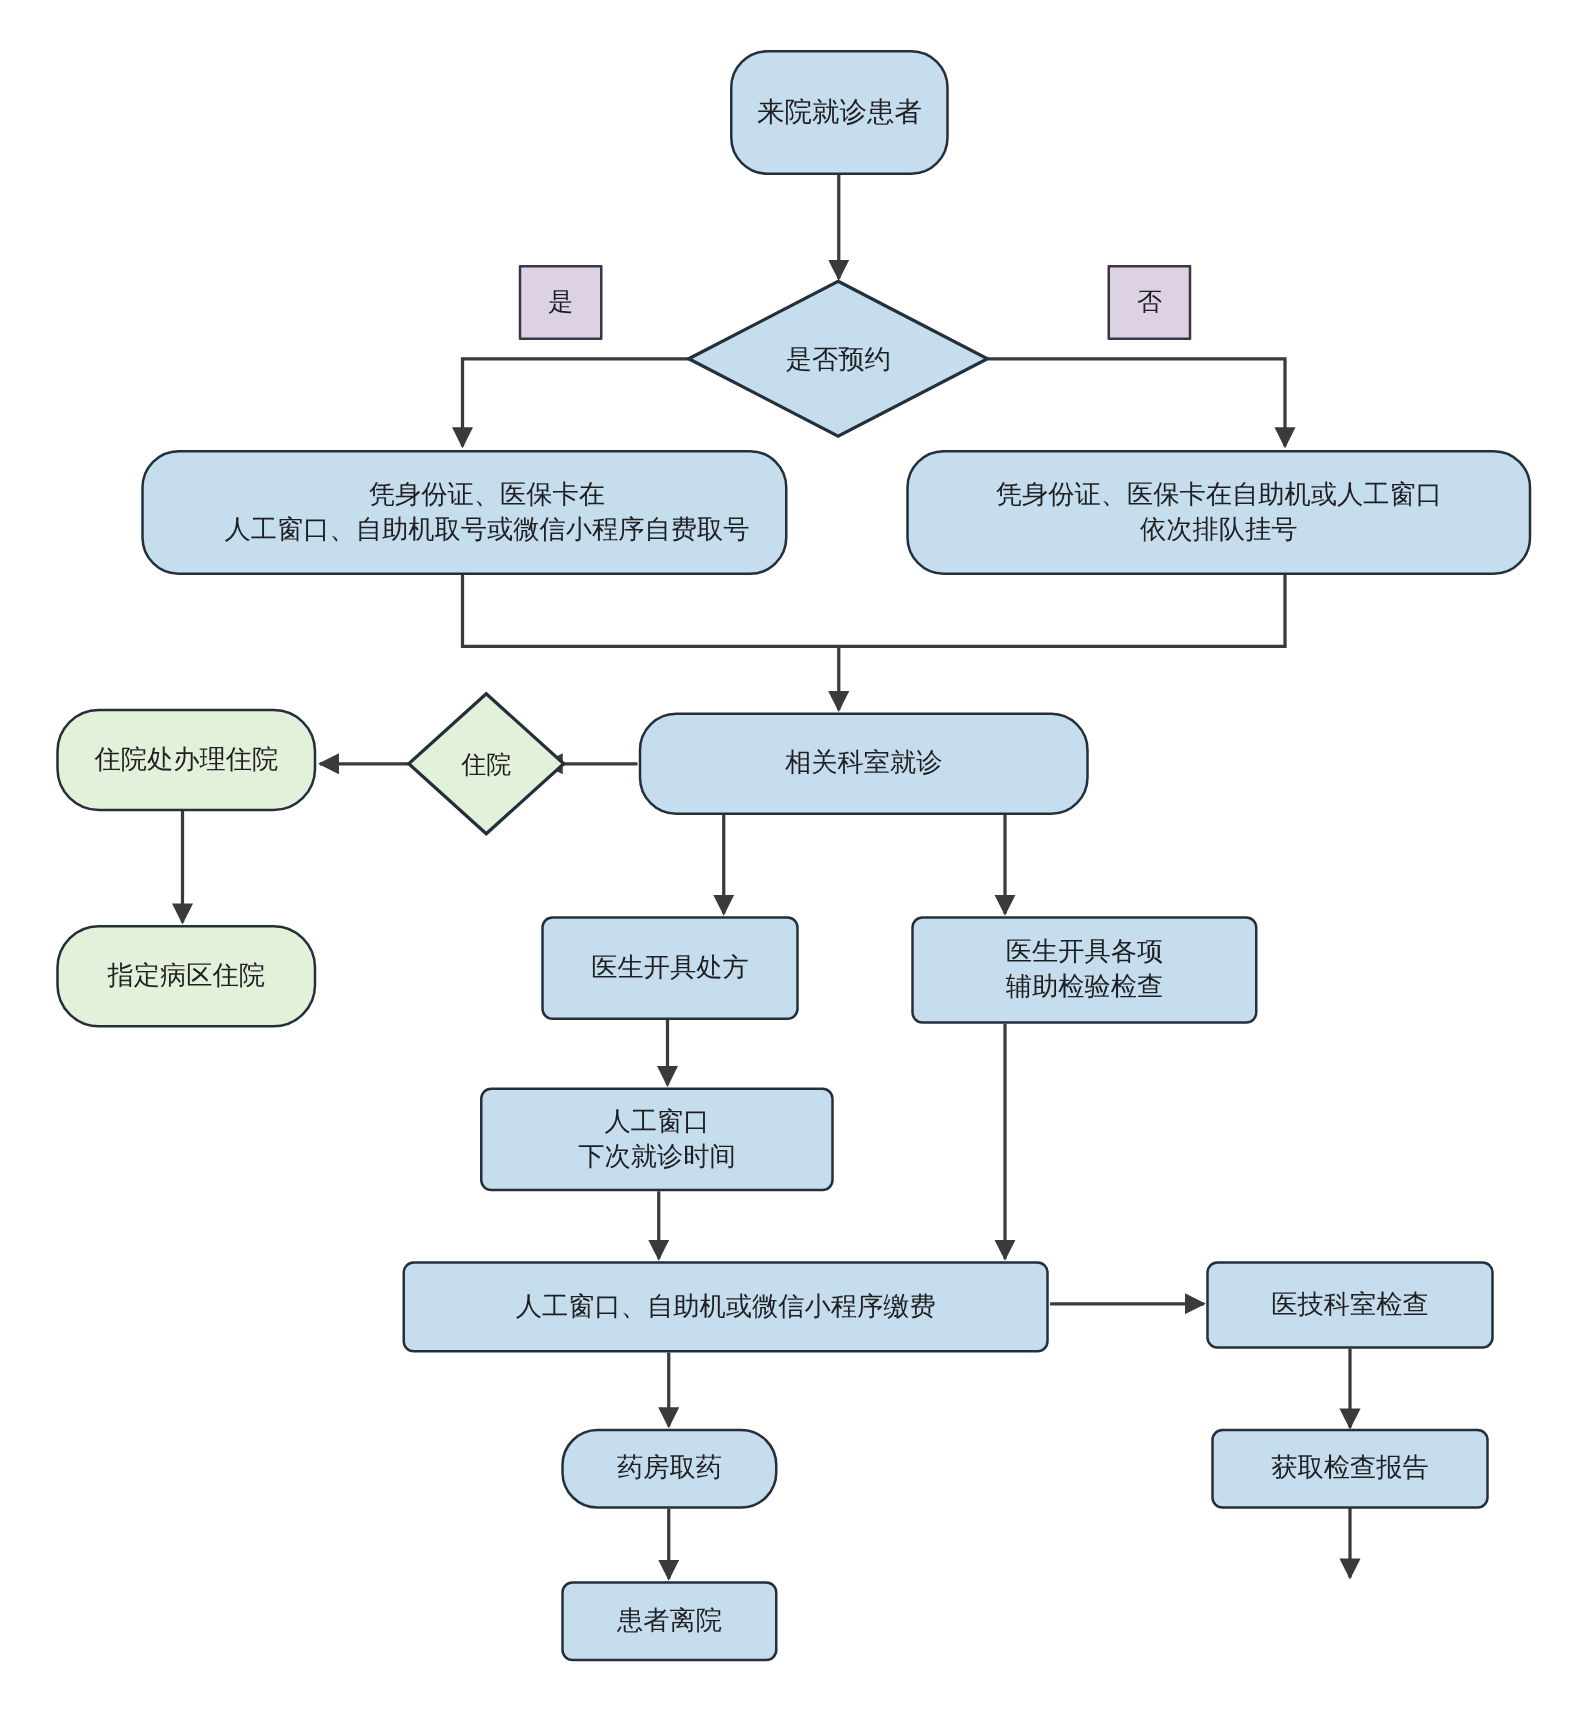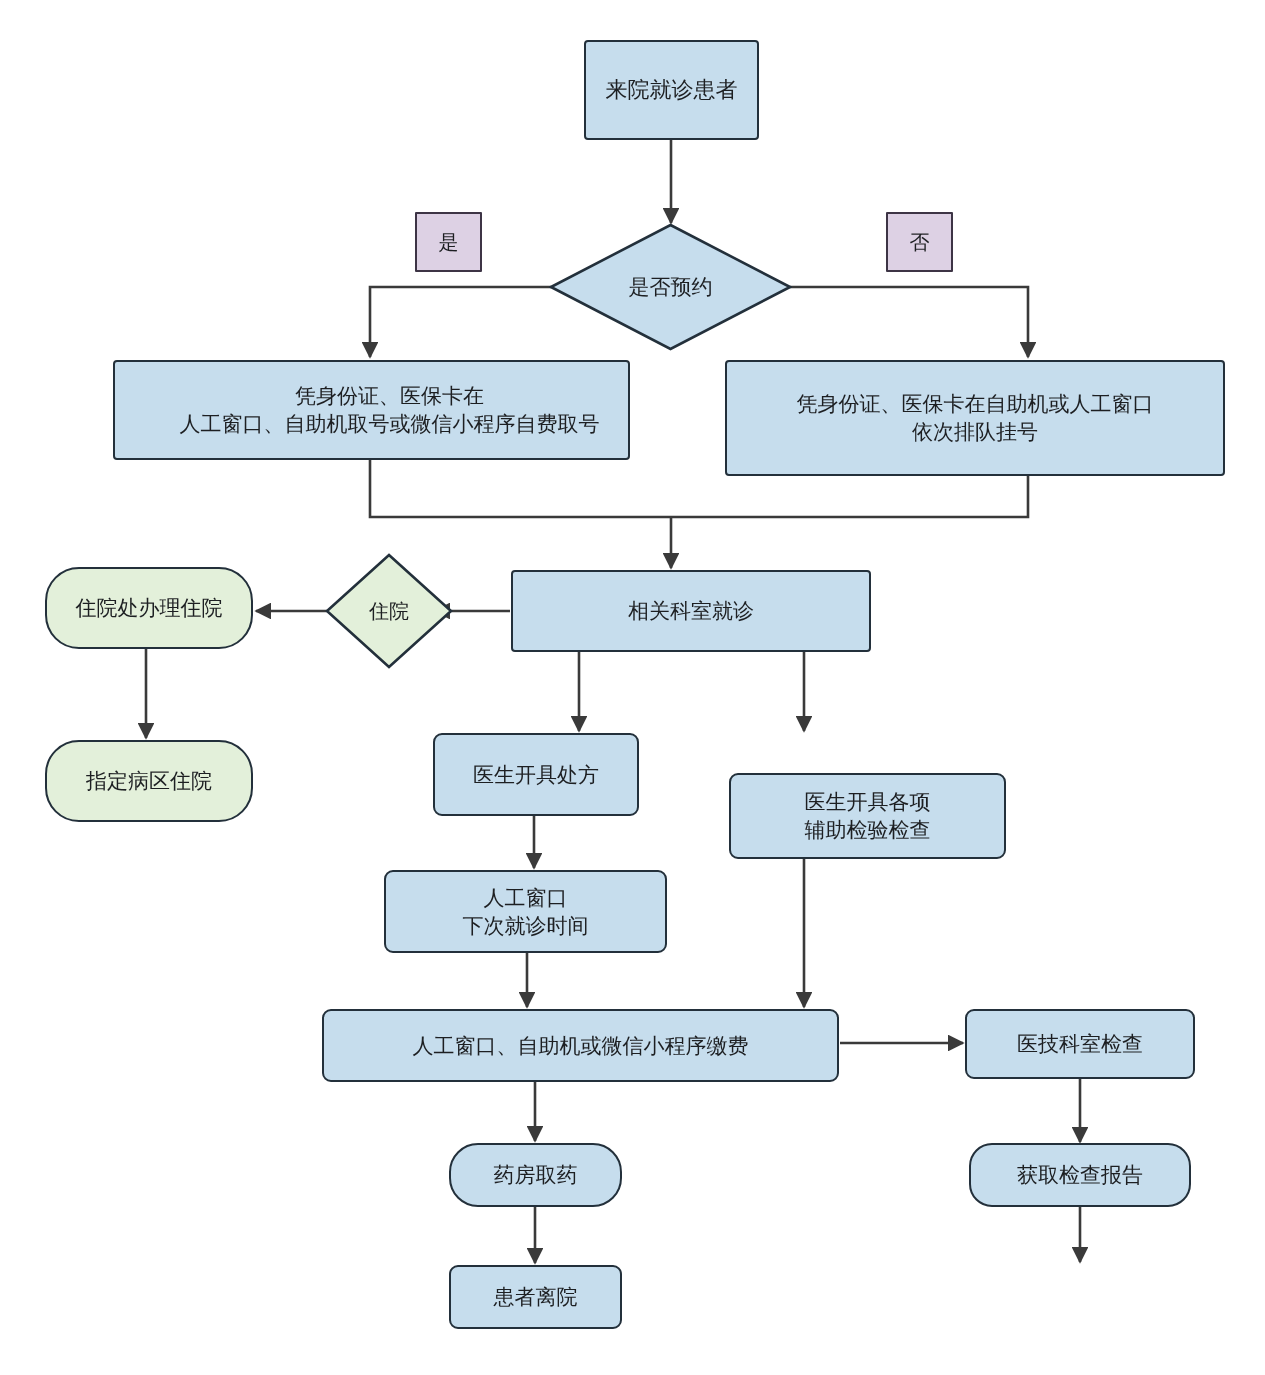--- a/index.html
+++ b/index.html
@@ -38,21 +38,21 @@
     white-space: pre-line;
     z-index: 2;
   }
   .node.proc {
     border: 2.5px solid #23303b;
     border-radius: 9px;
     background: #c6dded;
   }
   .node.round {
     border: 2.5px solid #23303b;
-    border-radius: 4px;
+    border-radius: 30px;
     background: #c6dded;
   }
   .node.green-round {
     border: 2.5px solid #23303b;
     border-radius: 34px;
     background: #e3f0da;
   }
   .node.label-box {
     border: 2.5px solid #3d3445;
     background: #ddd1e4;
@@ -152,21 +152,21 @@
 
   <div class="node label-box fs20" style="left:886px; top:212px; width:67px; height:60px;">
     <span>否</span>
   </div>
 
   <div class="node round fs21" style="left:113px; top:360px; width:517px; height:100px;padding-left:36px;">
     <span>凭身份证、医保卡在
 人工窗口、自助机取号或微信小程序自费取号</span>
   </div>
 
-  <div class="node round fs21" style="left:725px; top:360px; width:500px; height:116px;">
+  <div class="node round fs21" style="left:725px; top:360px; width:500px; height:100px;">
     <span>凭身份证、医保卡在自助机或人工窗口
 依次排队挂号</span>
   </div>
 
   <div class="node round fs21" style="left:511px; top:570px; width:360px; height:82px;">
     <span>相关科室就诊</span>
   </div>
 
   <div class="diamond-wrap" style="left:325px; top:553px; width:128px; height:116px;">
     <svg width="128" height="116" viewBox="0 0 128 116" xmlns="http://www.w3.org/2000/svg">
@@ -180,21 +180,21 @@
   </div>
 
   <div class="node green-round fs21" style="left:45px; top:740px; width:208px; height:82px;">
     <span>指定病区住院</span>
   </div>
 
   <div class="node proc fs21" style="left:433px; top:733px; width:206px; height:83px;">
     <span>医生开具处方</span>
   </div>
 
-  <div class="node proc fs21" style="left:729px; top:733px; width:277px; height:86px;margin-top:40px;">
+  <div class="node proc fs21" style="left:729px; top:733px; width:277px; height:86px;">
     <span>医生开具各项
 辅助检验检查</span>
   </div>
 
   <div class="node proc fs21" style="left:384px; top:870px; width:283px; height:83px;">
     <span>人工窗口
 下次就诊时间</span>
   </div>
 
   <div class="node proc fs21" style="left:322px; top:1009px; width:517px; height:73px;text-align:right;">
@@ -202,21 +202,21 @@
   </div>
 
   <div class="node proc fs21" style="left:965px; top:1009px; width:230px; height:70px;">
     <span>医技科室检查</span>
   </div>
 
   <div class="node proc fs21" style="left:449px; top:1143px; width:173px; height:64px;border-radius:29px;">
     <span>药房取药</span>
   </div>
 
-  <div class="node proc fs21" style="left:969px; top:1143px; width:222px; height:64px;border-radius:23px;">
+  <div class="node proc fs21" style="left:969px; top:1143px; width:222px; height:64px;">
     <span>获取检查报告</span>
   </div>
 
   <div class="node proc fs21" style="left:449px; top:1265px; width:173px; height:64px;">
     <span>患者离院</span>
   </div>
 
 
 </div>
 

